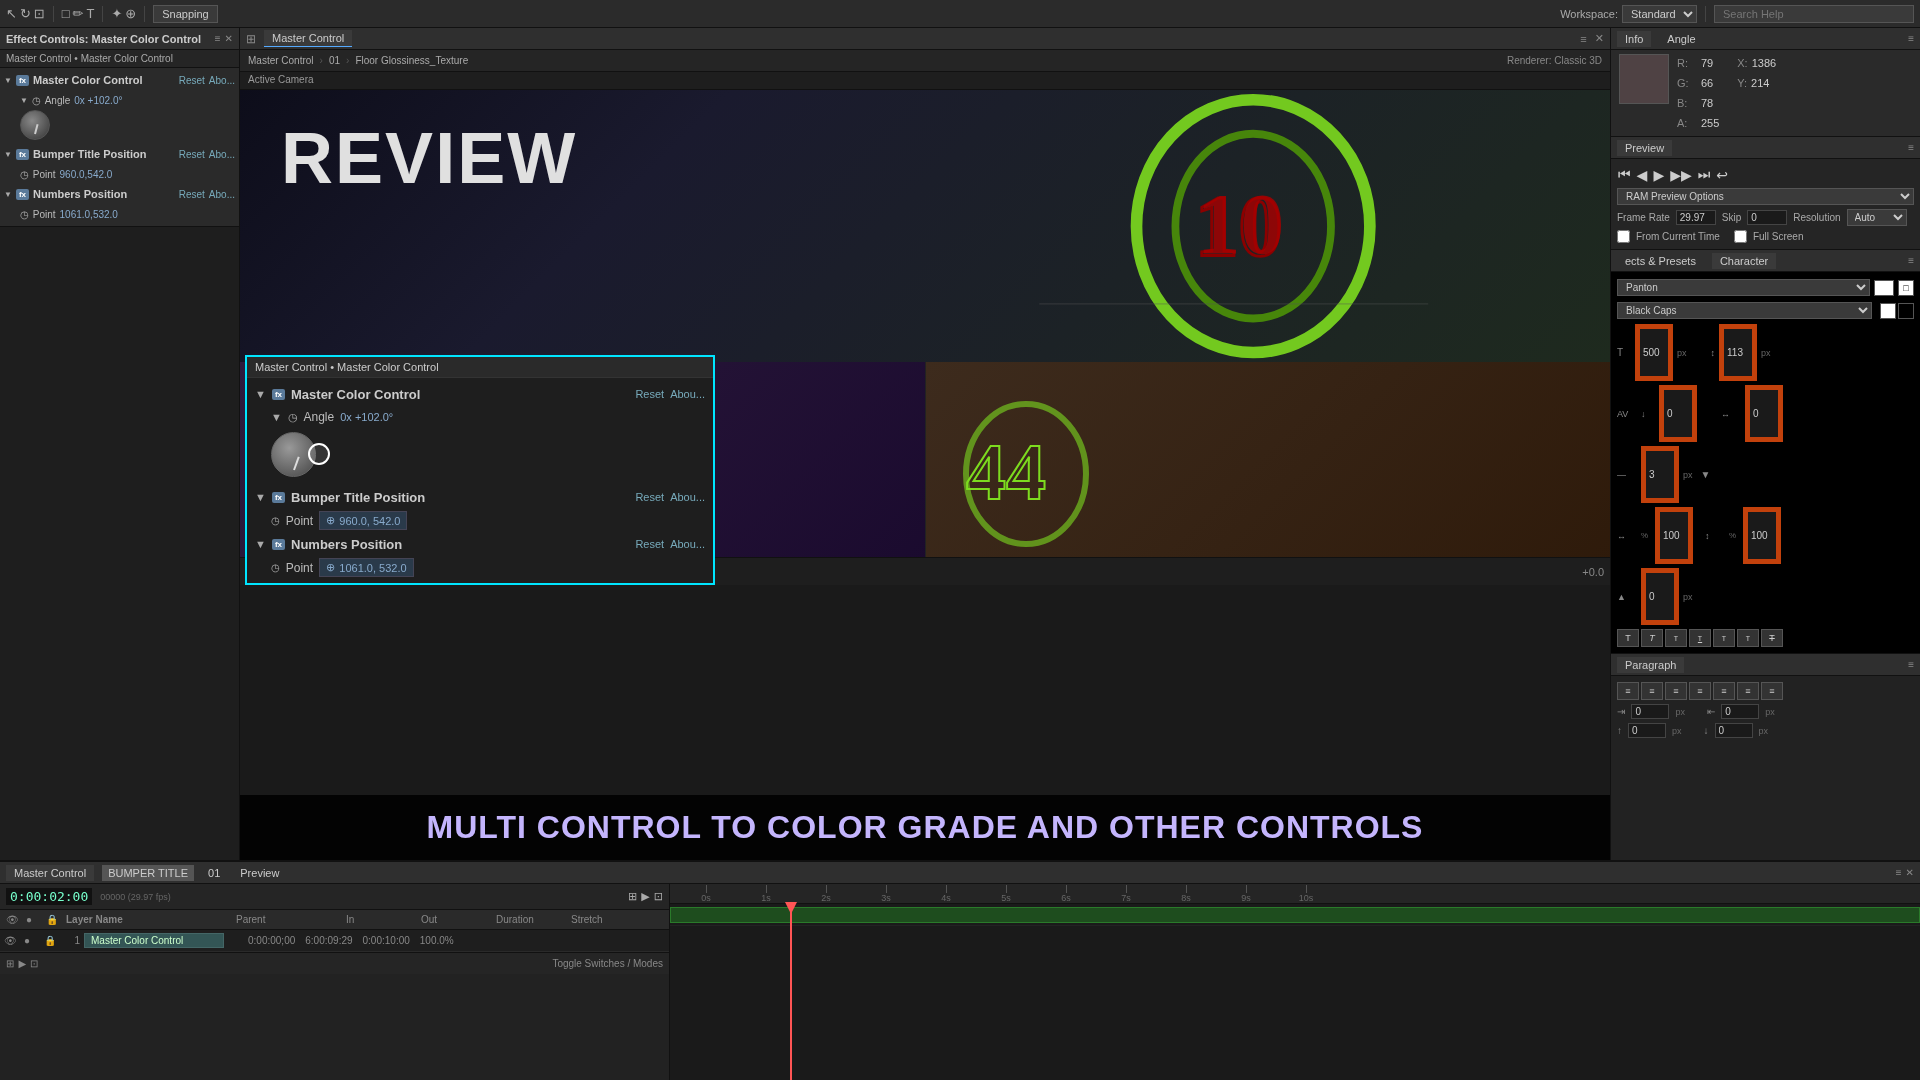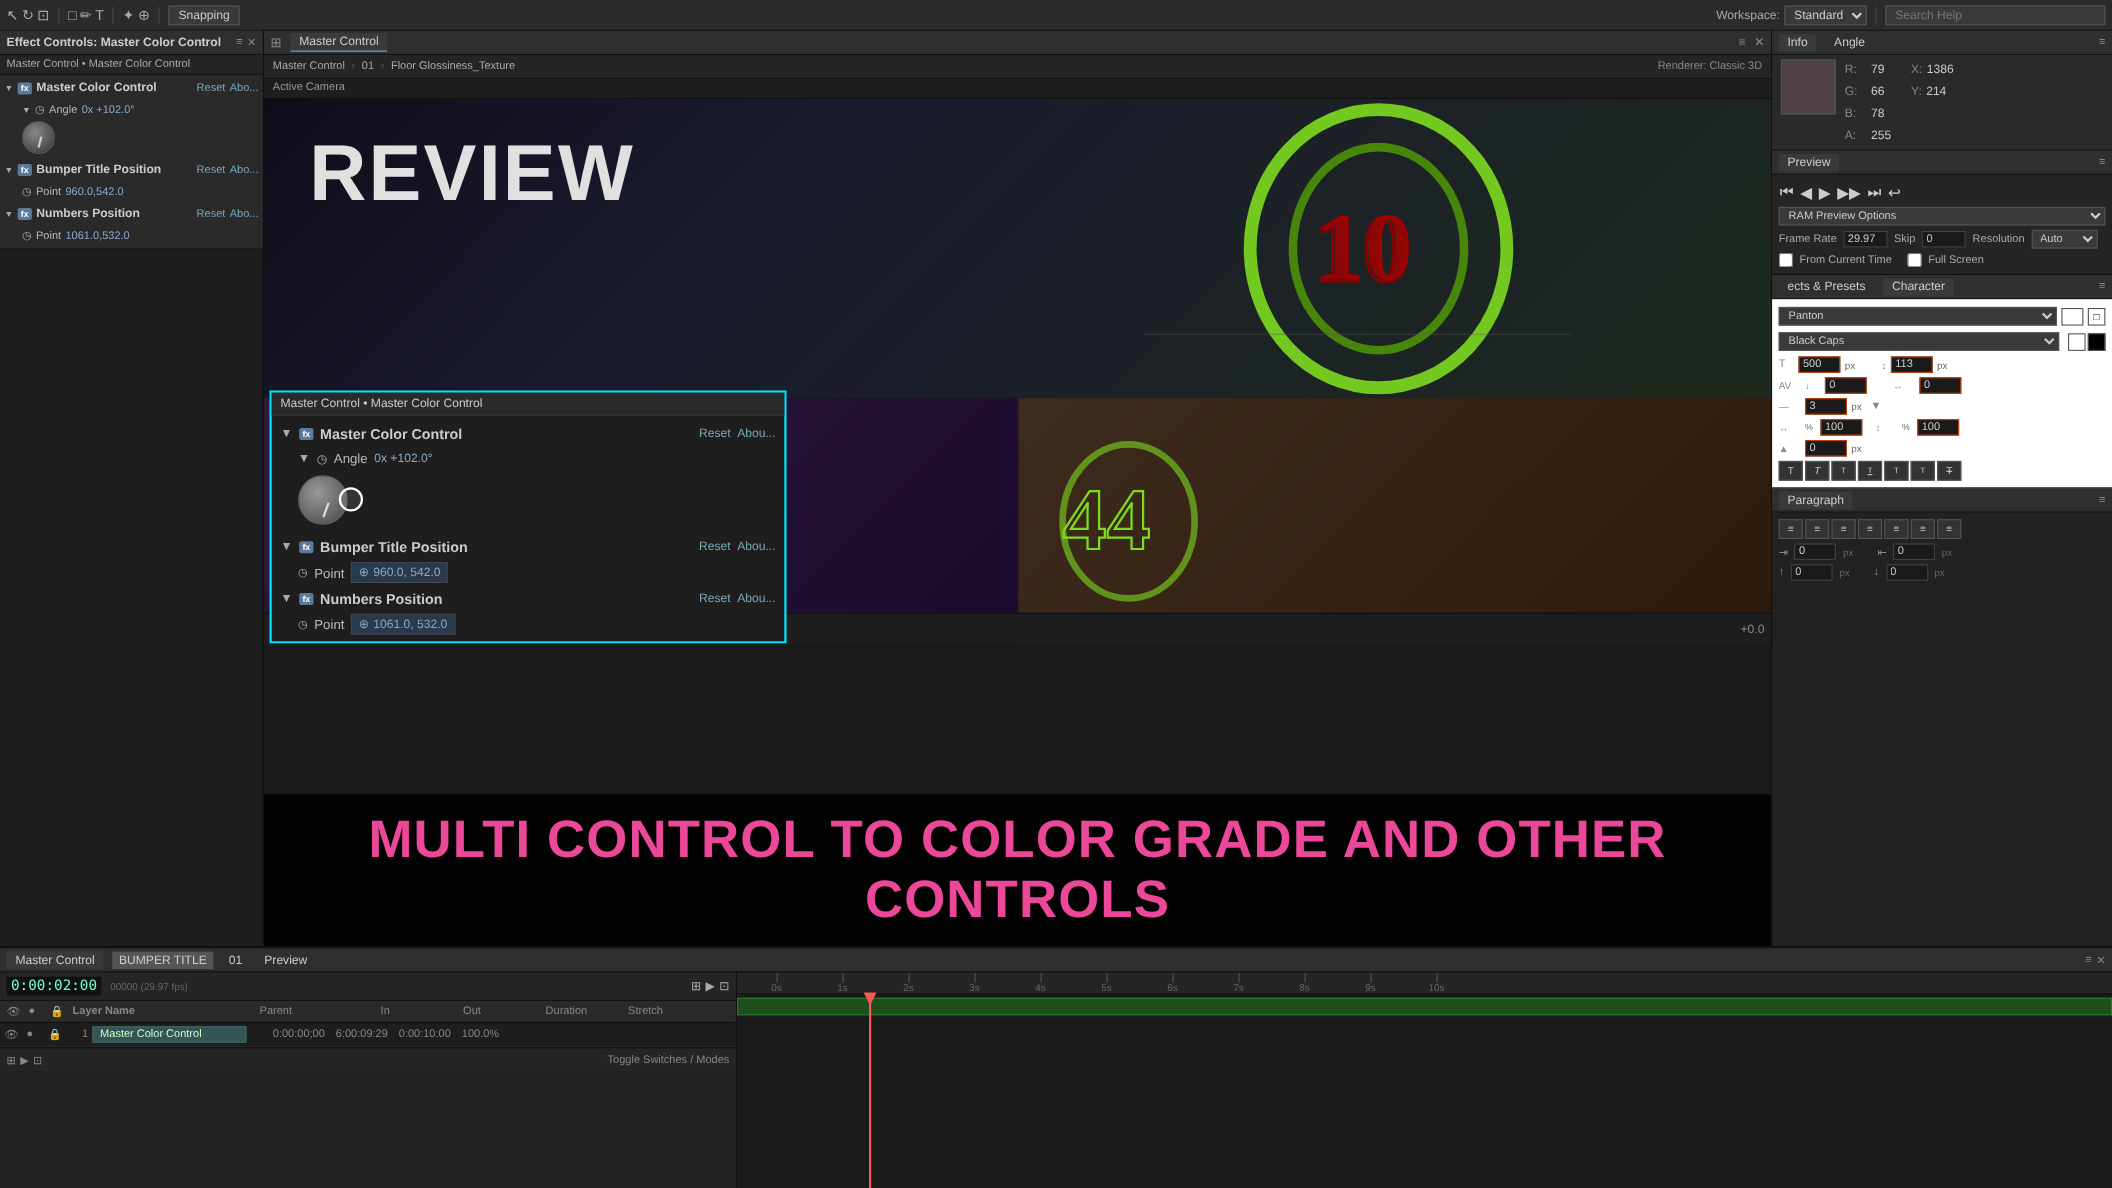--- a/index.html
+++ b/index.html
@@ -569,23 +569,23 @@
       left: 0;
       right: 0;
       background: rgba(0,0,0,0.85);
       padding: 14px 20px;
       display: flex;
       align-items: center;
       justify-content: center;
       z-index: 50;
     }
     .subtitle-text {
-      font-size: 48px;
+      font-size: 32px;
       font-weight: 900;
-      color: #ec4899;
+      color: #c4b5fd;
       font-family: 'Arial Black', Arial, sans-serif;
       text-align: center;
       letter-spacing: 1px;
     }
 
     
     .right-panel {
       width: 310px;
       background: #222;
       border-left: 1px solid #111;
@@ -696,21 +696,21 @@
       background: #3a3a3a;
       border: 1px solid #555;
       color: #ccc;
       font-size: 10px;
       padding: 1px 3px;
       width: 60px;
     }
 
     
     .char-section {
-      background: #ffffff;
+      background: #000000;
       border-bottom: 1px solid #111;
       padding: 4px 0;
     }
     .font-row {
       display: flex;
       align-items: center;
       padding: 3px 6px;
       gap: 4px;
     }
     .font-select {
@@ -756,24 +756,24 @@
       font-size: 10px;
       color: #888;
     }
     .metric-label {
       width: 14px;
       color: #888;
     }
     .metric-input {
       width: 38px;
       background: #1a1a1a;
-      border: 1px solid #c2410c;
-      color: #ccc;
-      font-size: 10px;
-      padding: 1px 3px;
+      border: 5px solid #c2410c;
+      color: #ccc;
+      font-size: 10px;
+      padding: 18px 3px;
     }
     .metric-unit {
       color: #666;
       font-size: 9px;
     }
 
     .char-btn-row {
       display: flex;
       align-items: center;
       padding: 2px 6px;

